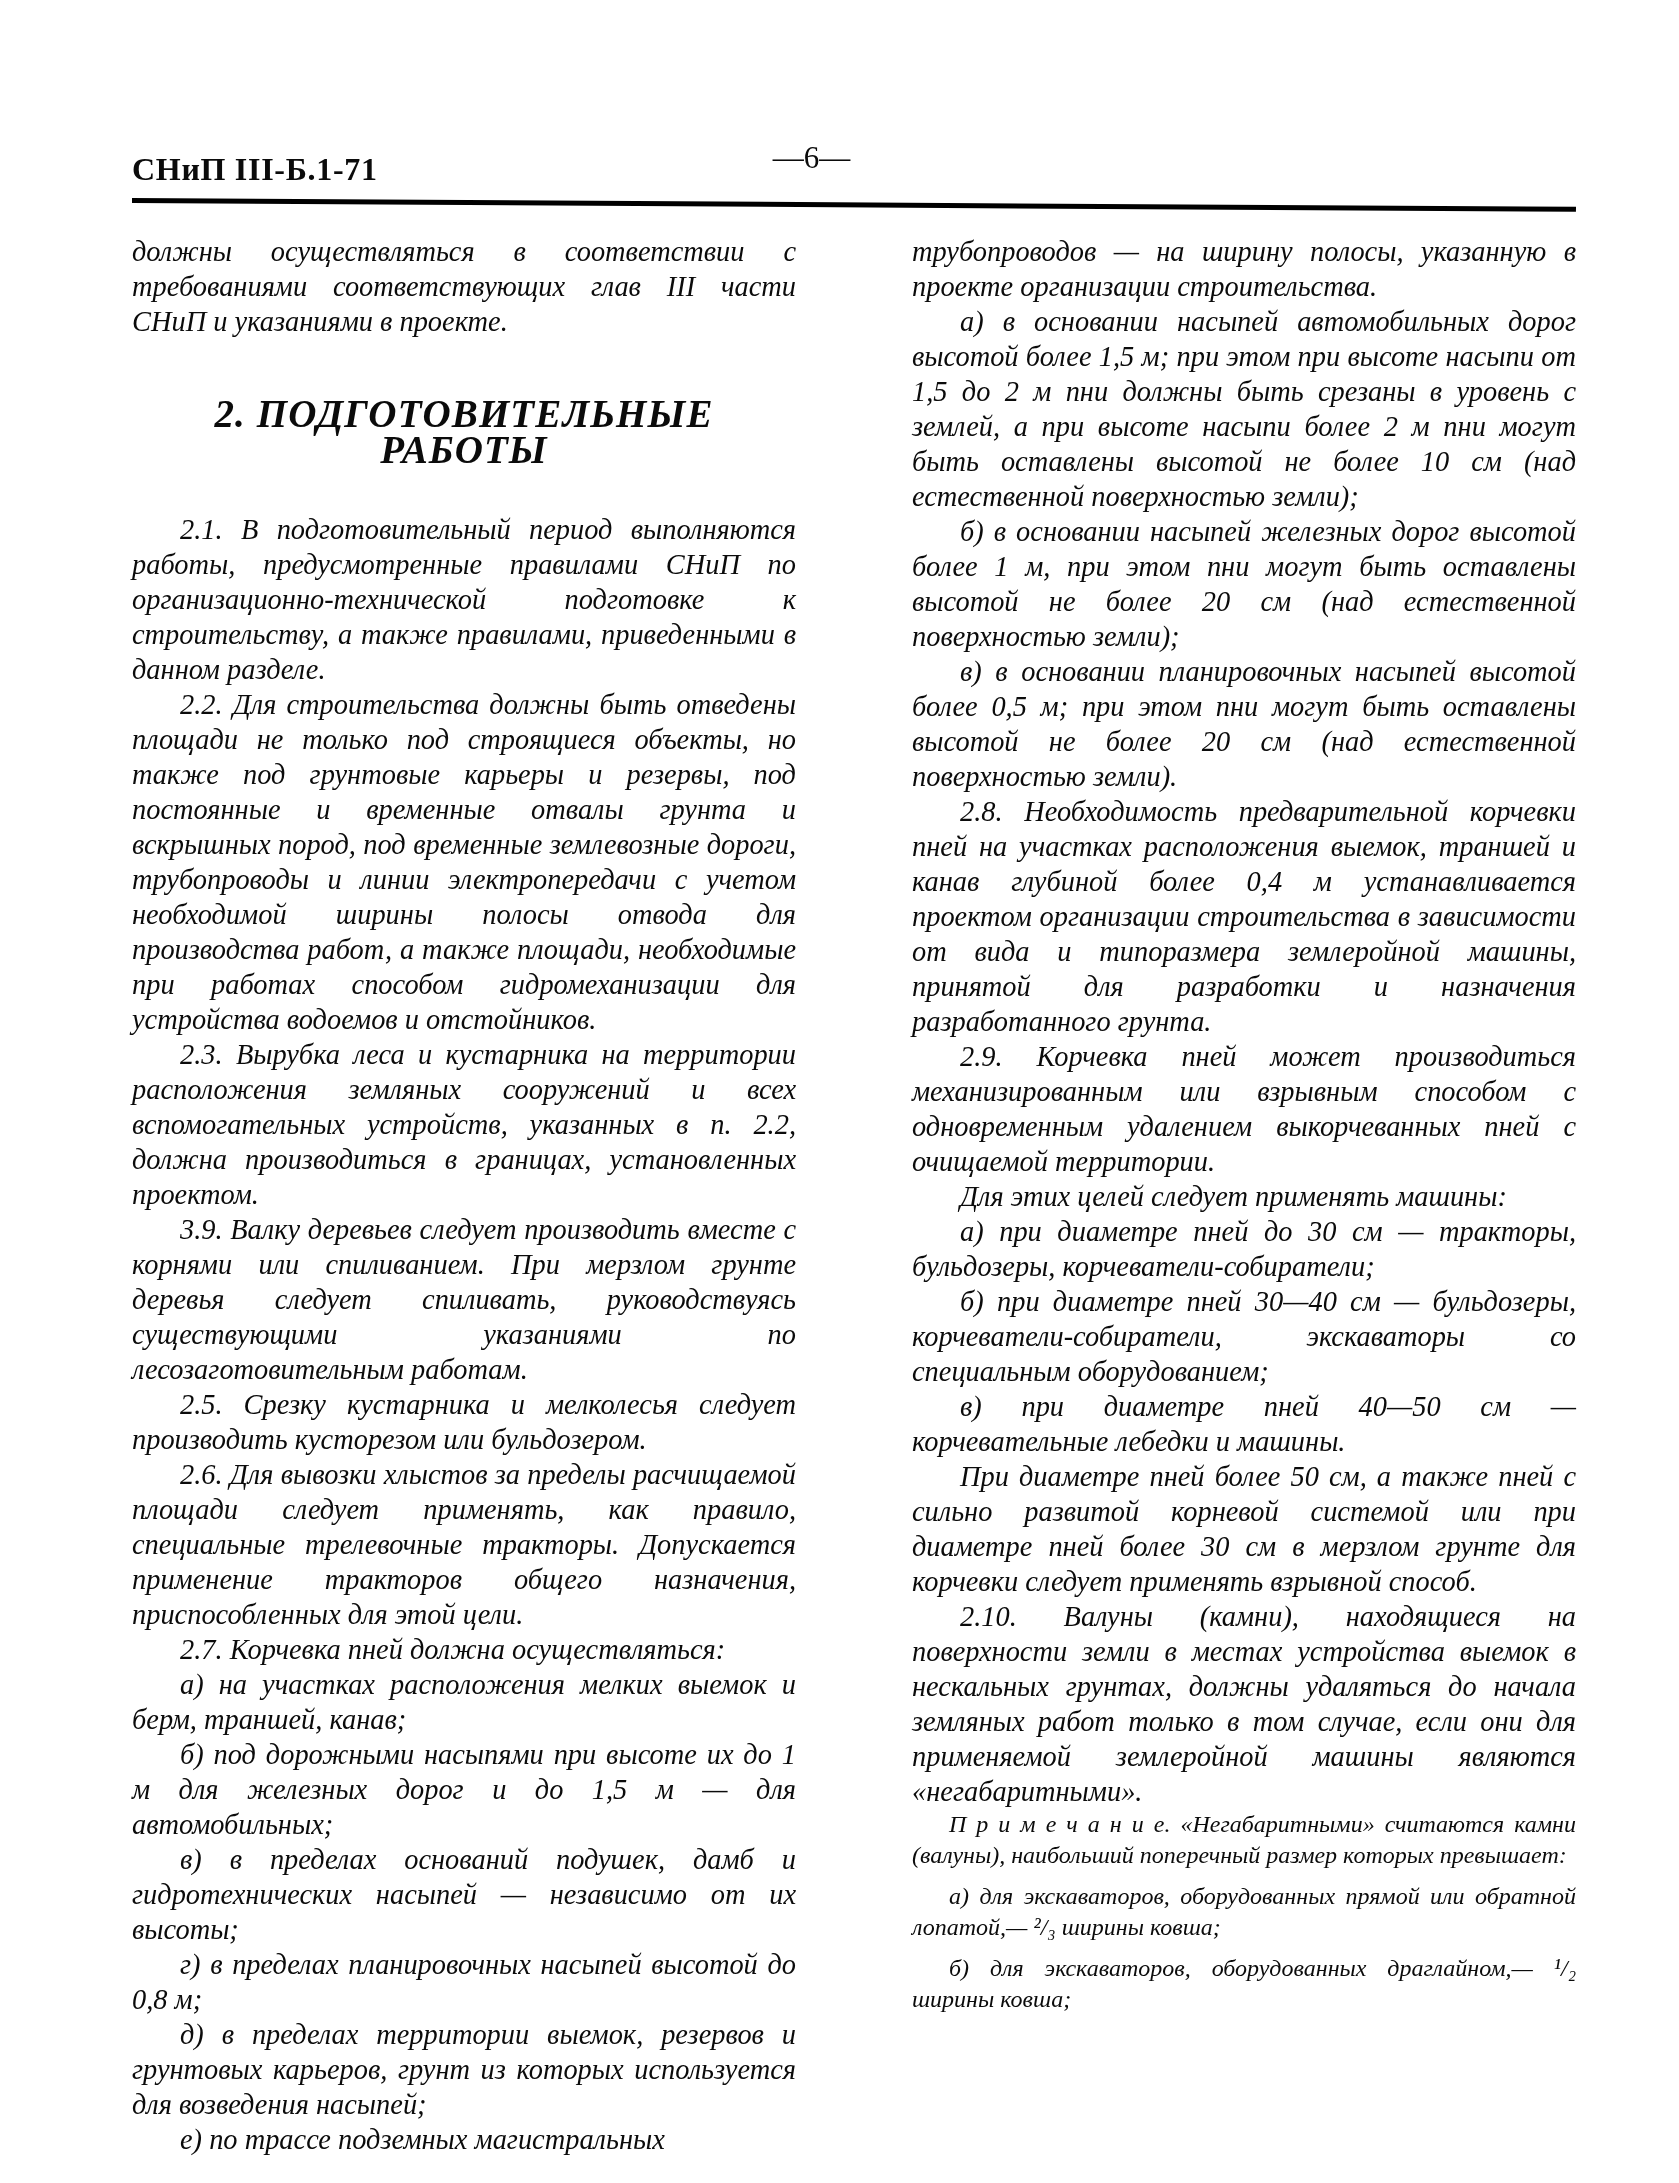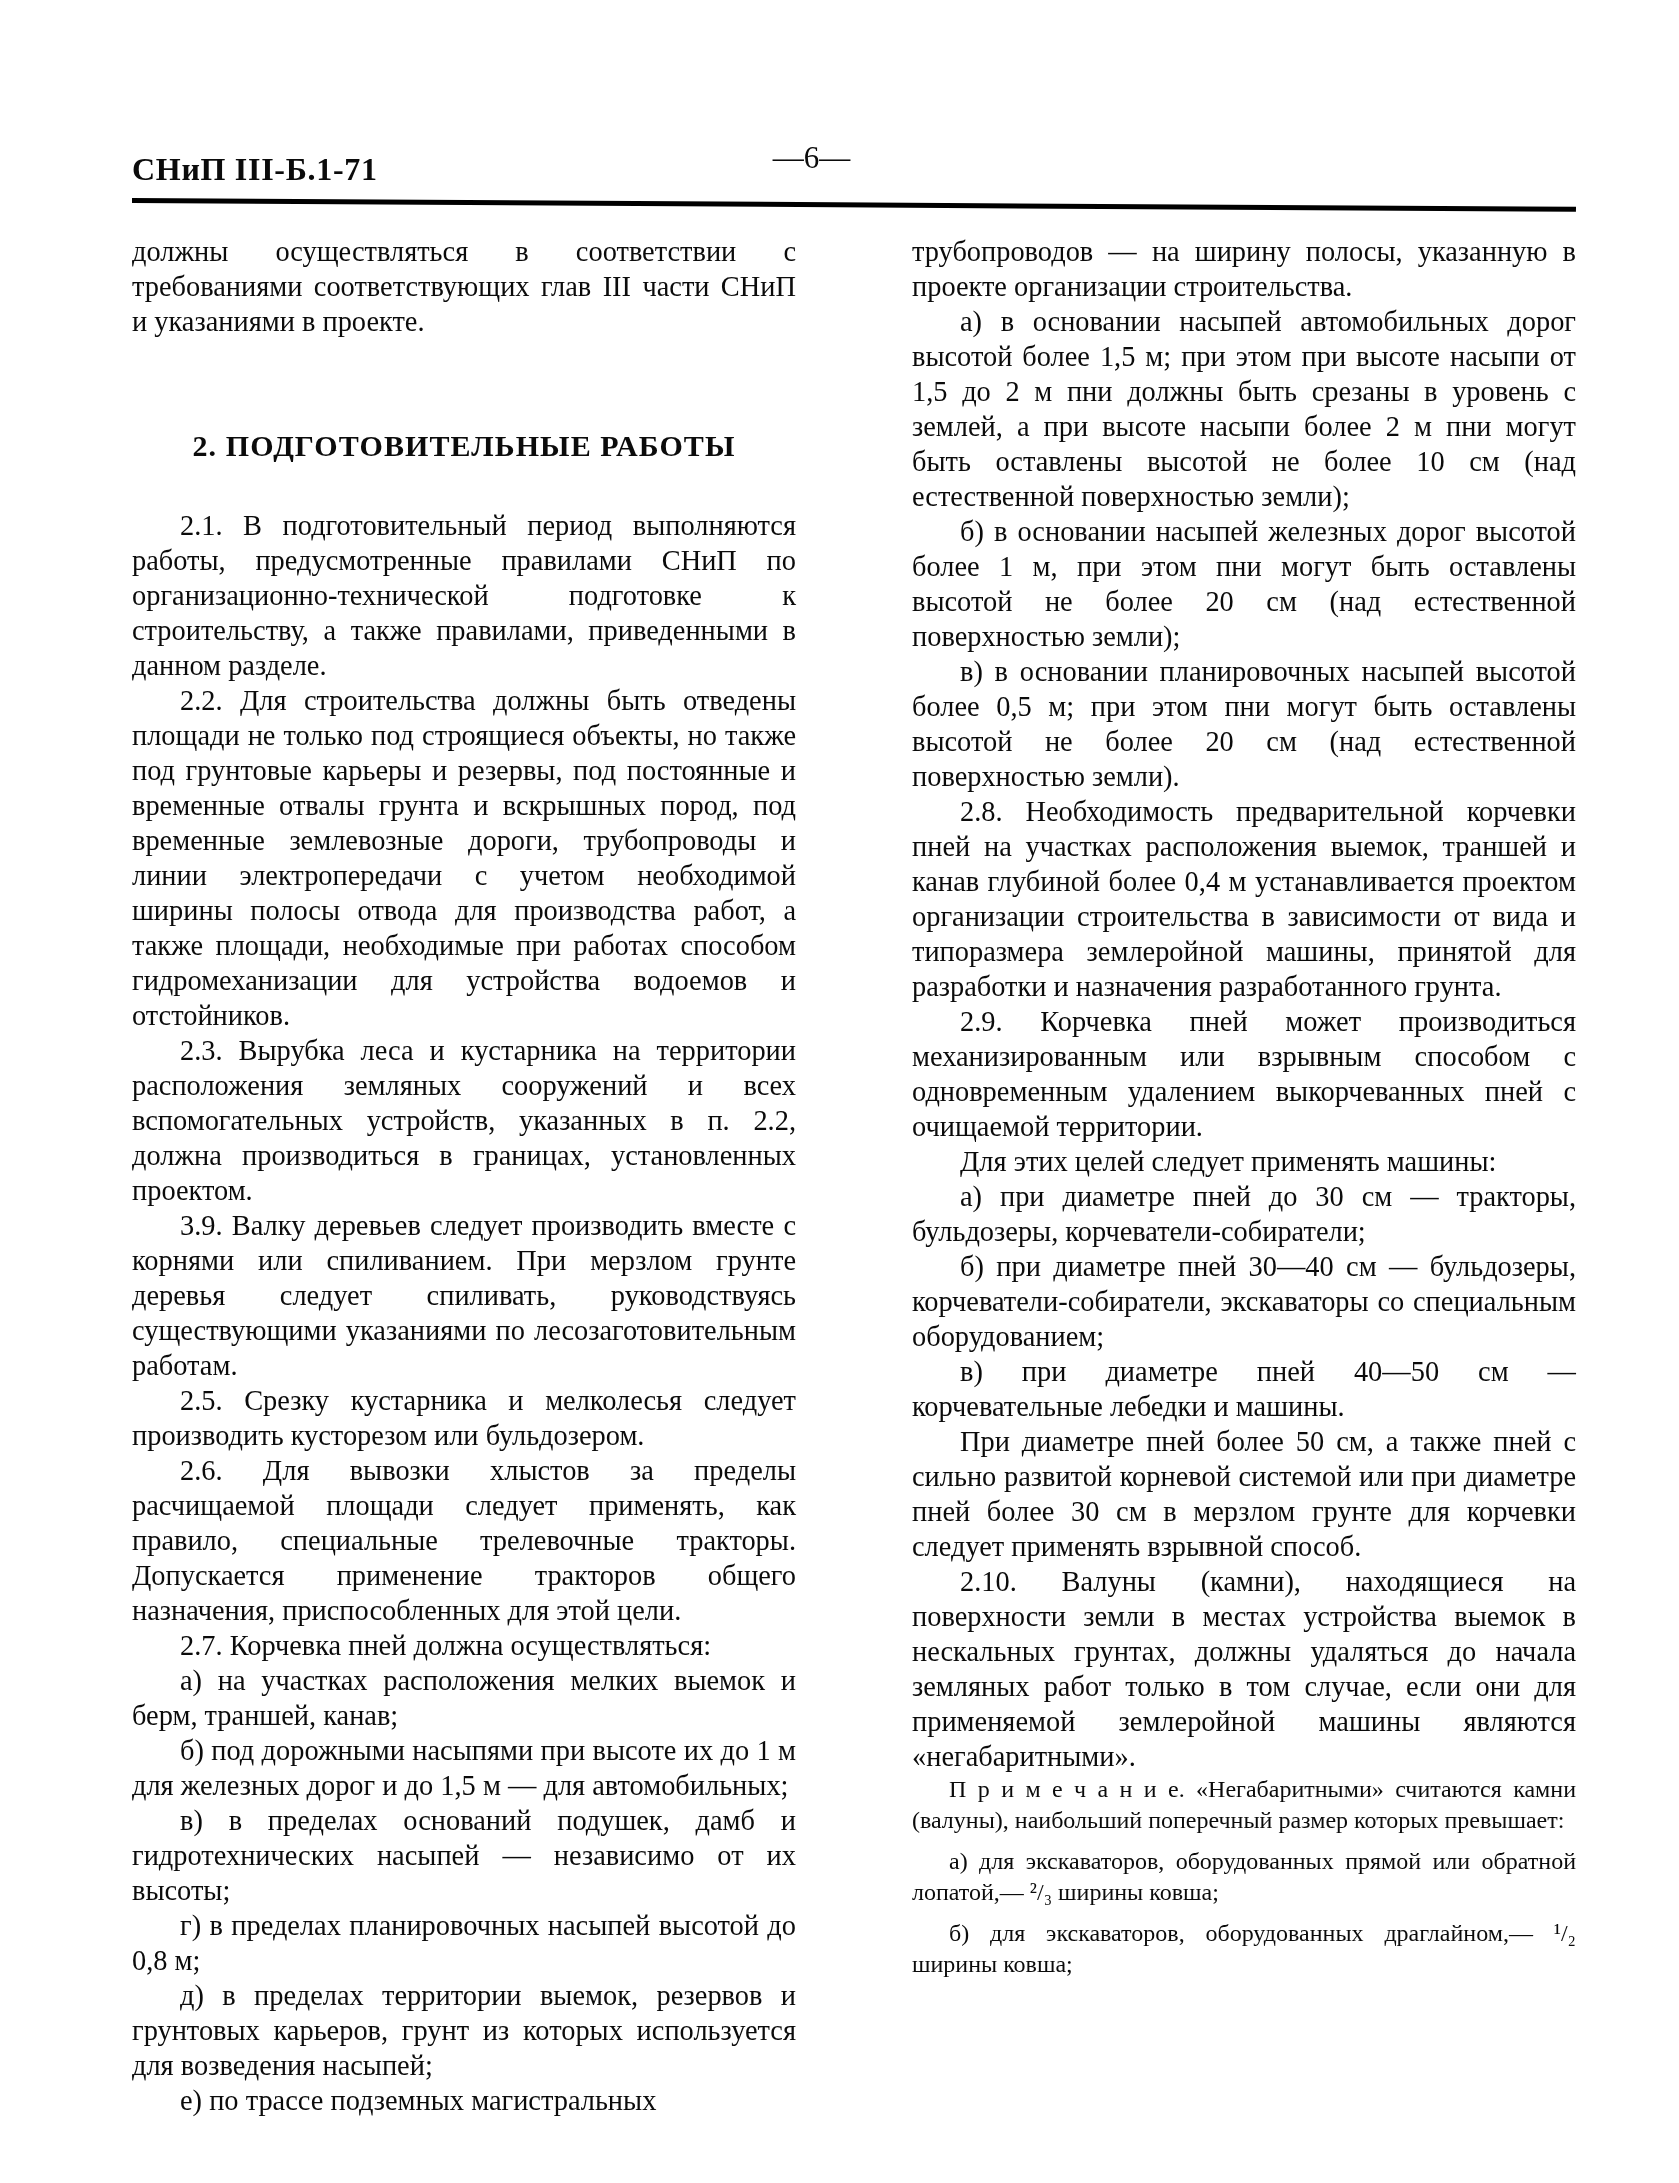--- a/index.html
+++ b/index.html
@@ -48,38 +48,39 @@
     height: 5px;
     background: #000;
     margin-top: 15.6px;
     transform: rotate(0.35deg);
     transform-origin: left center;
   }
   .columns {
     display: flex;
     gap: 116px;
     margin-top: 31px;
+    font-style: italic;
   }
   .col {
     width: 685px;
     font-size: 28.4px;
     line-height: 35px;
     text-align: justify;
   }
   .col p {
     margin: 0;
     text-indent: 48px;
   }
   .col p.no-indent {
     text-indent: 0;
   }
   .section-heading {
-    margin: 89px 0 44px 0;
+    margin: 57px 0 44px 0;
     text-align: center;
-    font-size: 30px;
+    font-size: 39px;
     font-weight: bold;
     letter-spacing: 1.1px;
     text-indent: 0;
     line-height: 36px;
   }
   .note-block {
     font-size: 24px;
     line-height: 31px;
   }
   .note-block p {

